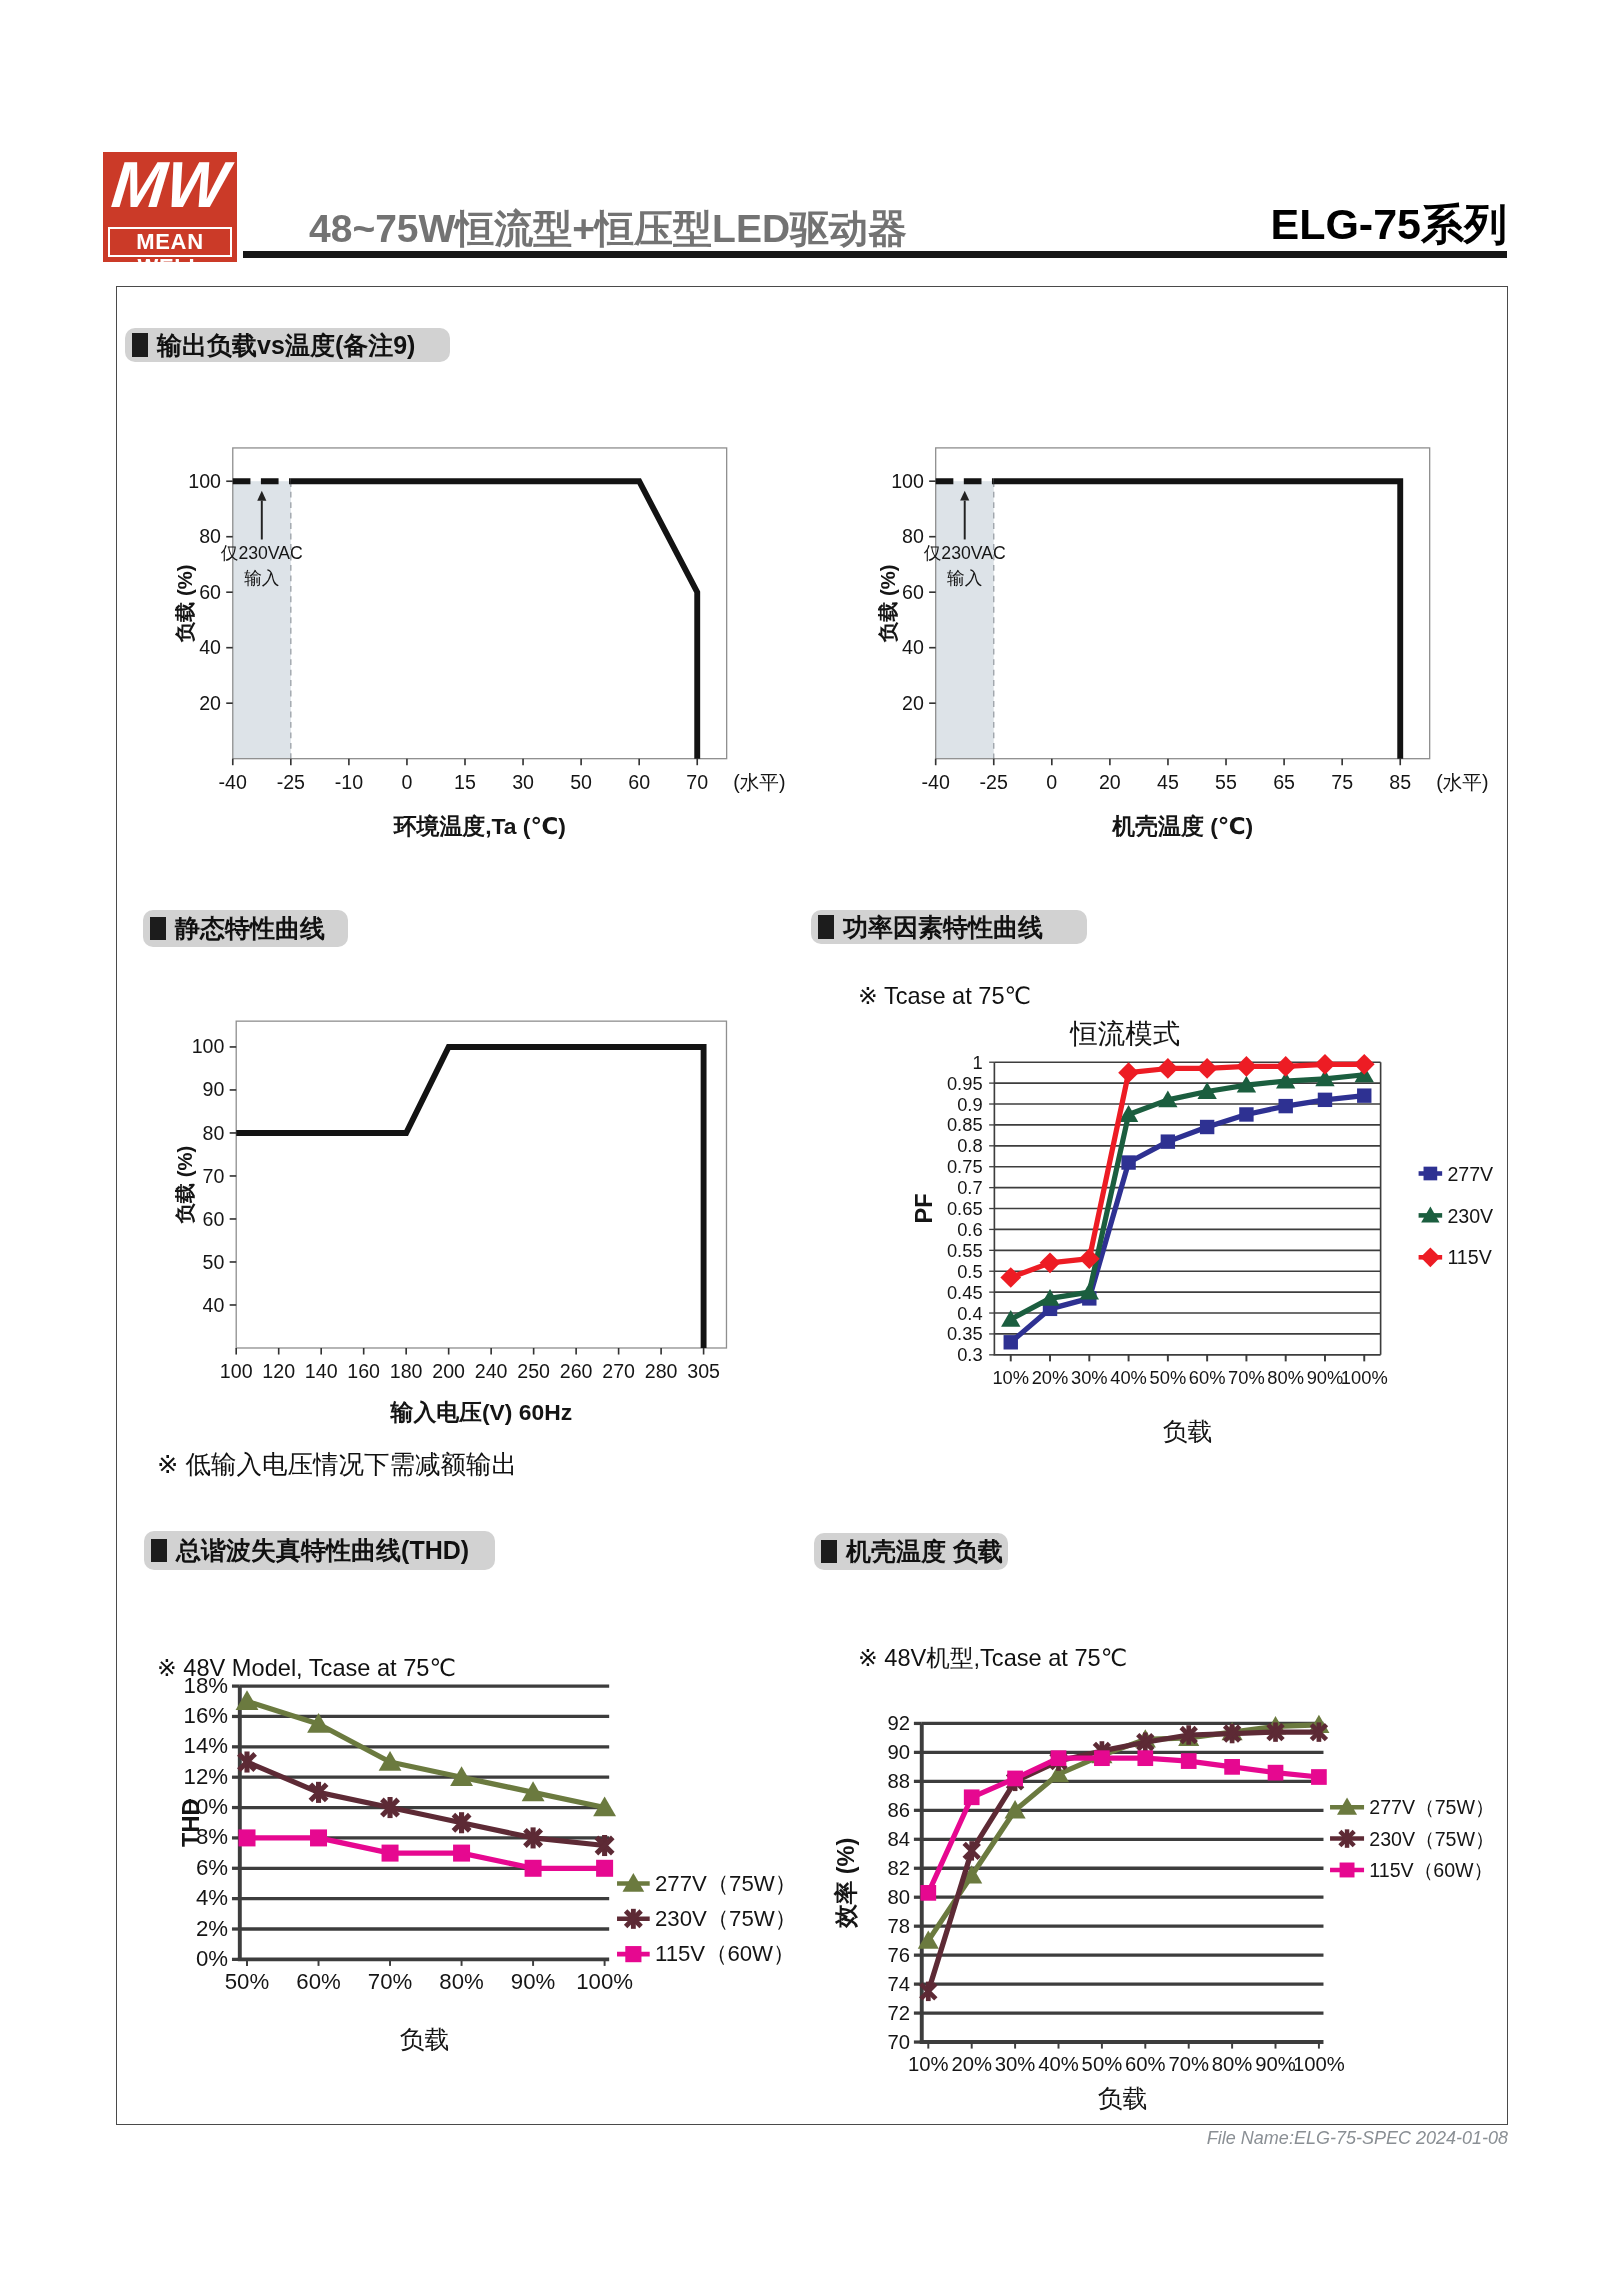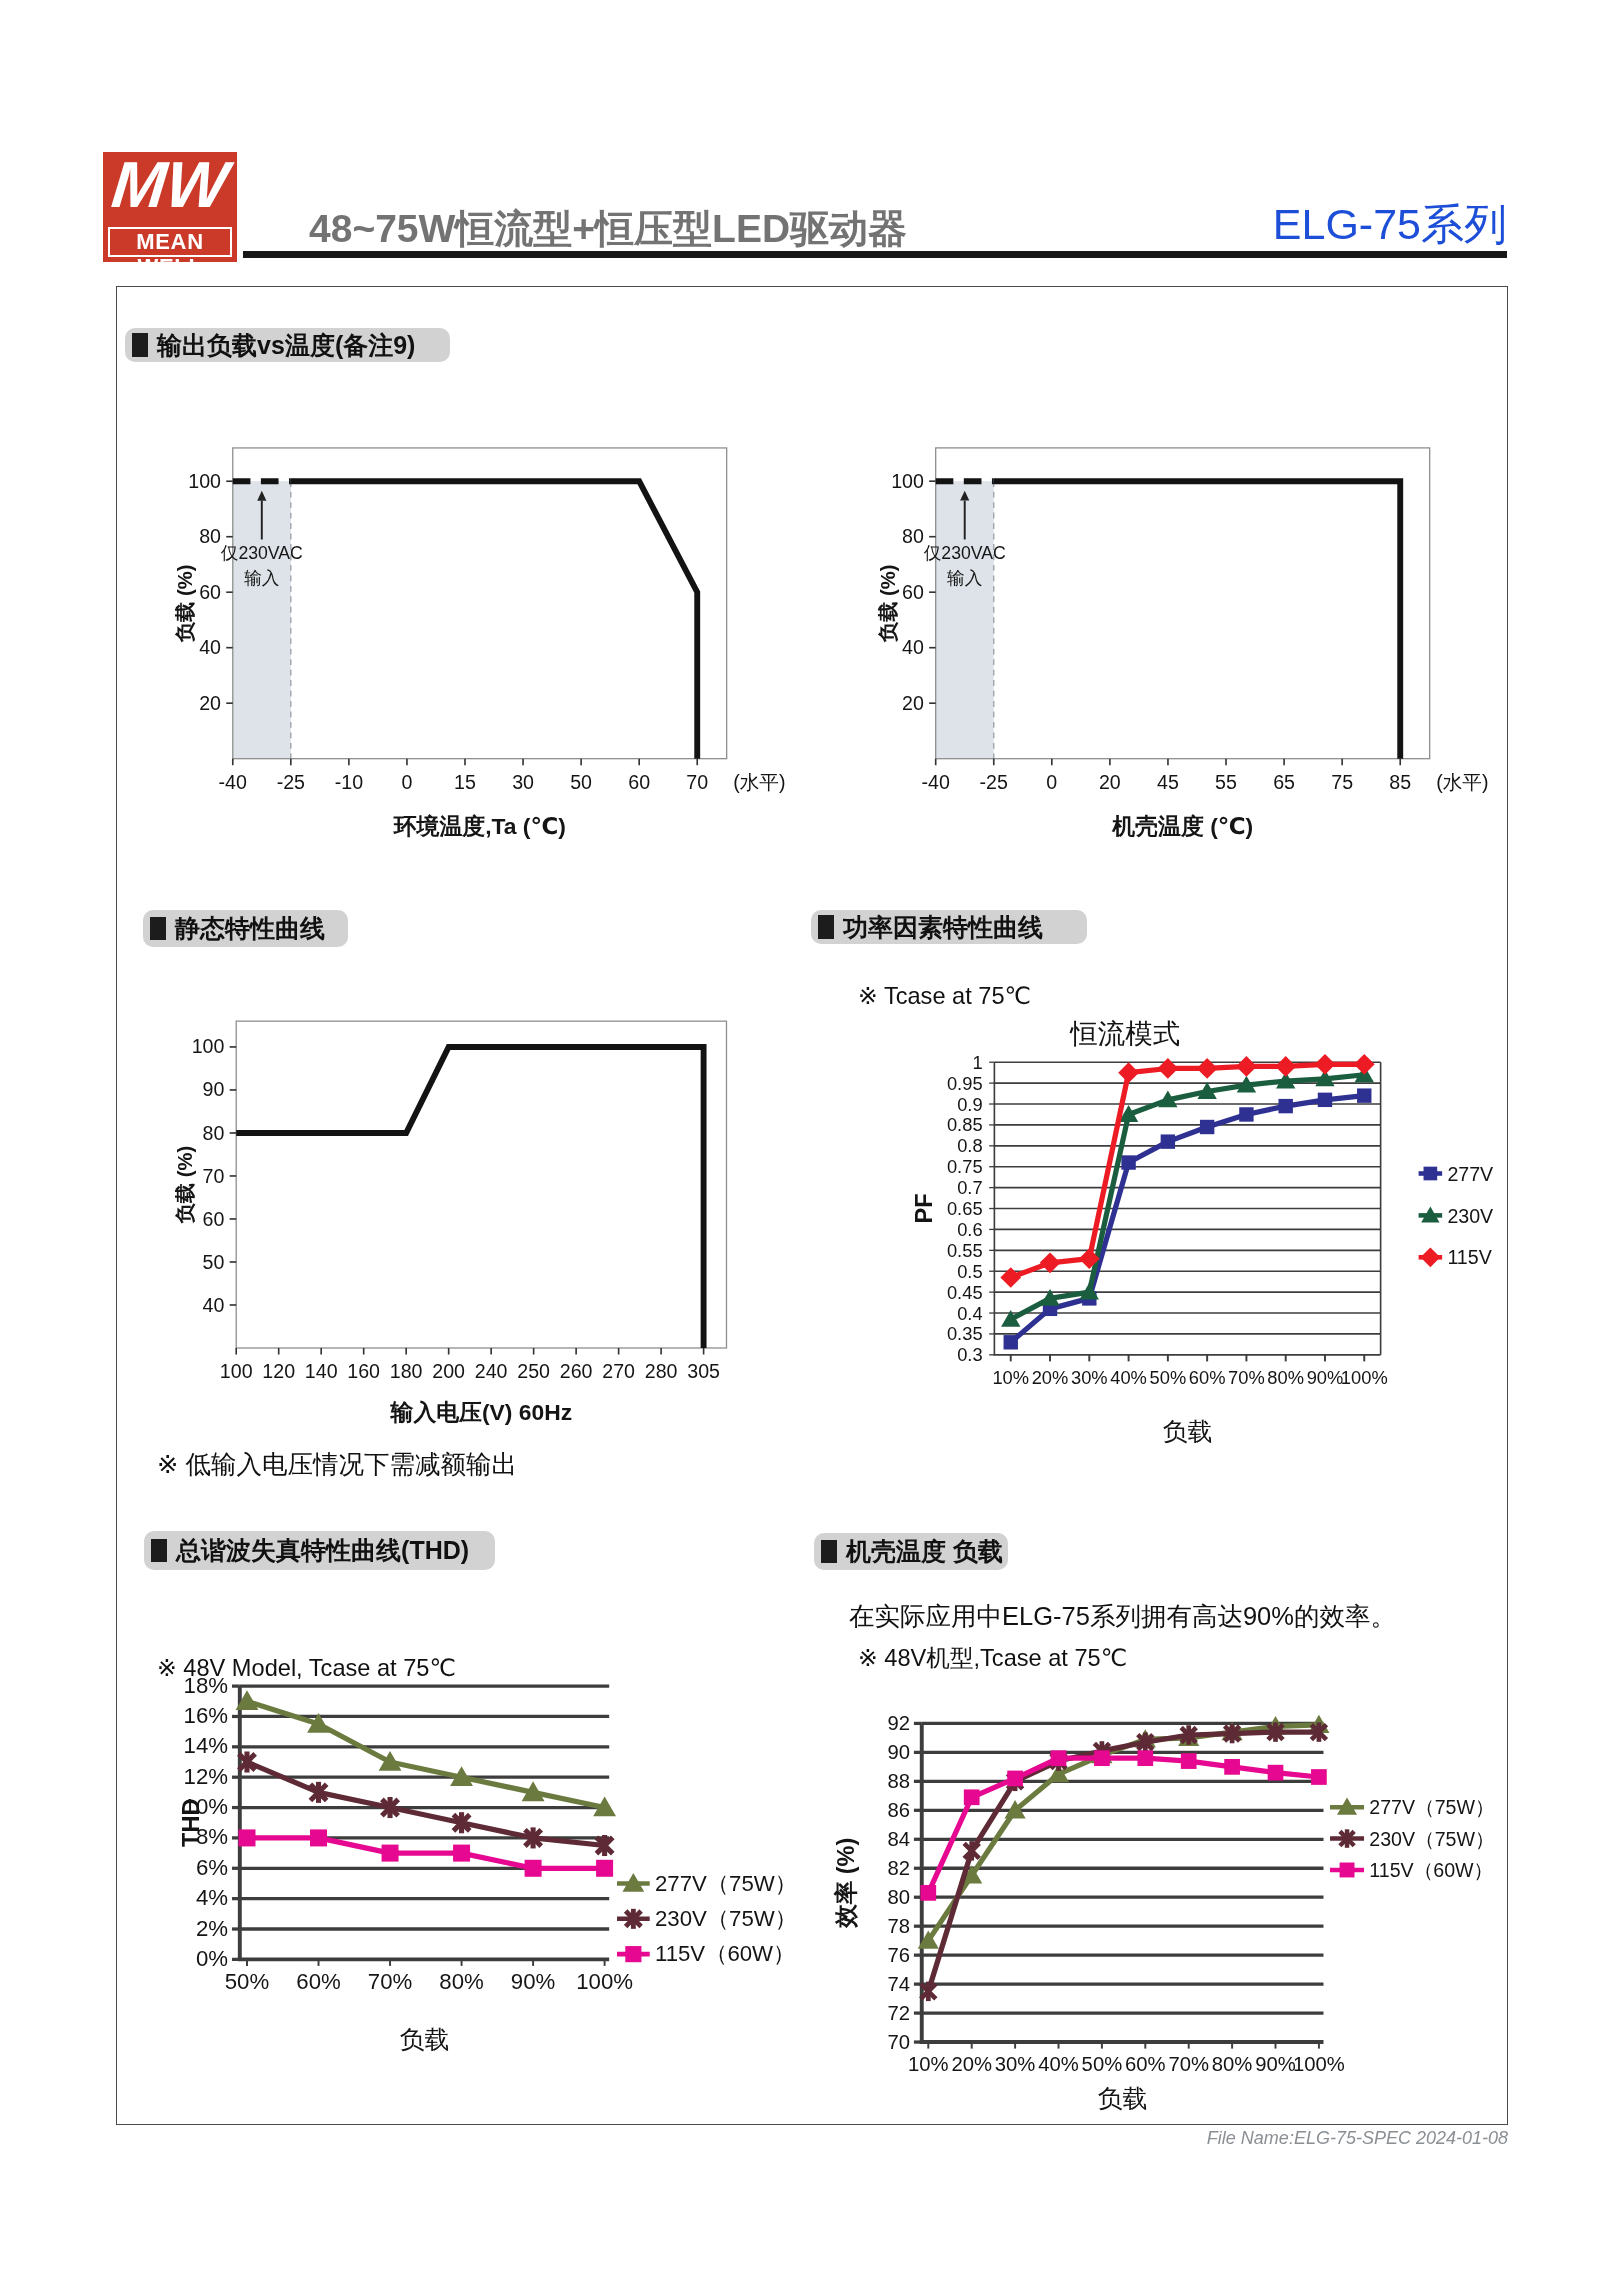--- a/index.html
+++ b/index.html
@@ -6,21 +6,21 @@
   body{font-family:"Liberation Sans","DejaVu Sans",sans-serif;}
   .page{position:relative;width:1623px;height:2295px;background:#ffffff;overflow:hidden;}
   .abs{position:absolute;}
   
   .logo{left:103px;top:152px;width:134px;height:110px;background:#cb3a28;}
   .logo-mw{position:absolute;top:-2.6px;left:0;right:0;text-align:center;color:#ffffff;
     font-size:65px;font-weight:bold;font-style:italic;transform:skewX(-6deg);line-height:72px;}
   .logo-strip{position:absolute;left:4.6px;right:4.6px;bottom:4.6px;height:26px;border:2.6px solid #ffffff;
     color:#ffffff;font-weight:bold;font-size:22px;text-align:center;line-height:25px;letter-spacing:0.7px;}
   .hd-title{left:309px;top:202px;font-size:39px;font-weight:bold;color:#737373;white-space:nowrap;}
-  .hd-series{right:116px;top:196px;font-size:43px;font-weight:normal;color:#1d4ed8;white-space:nowrap;}
+  .hd-series{right:116px;top:196px;font-size:43px;font-weight:bold;color:#000000;white-space:nowrap;}
   .hd-line{left:243px;top:251px;width:1264px;height:6.5px;background:#171717;}
   
   .box{left:116px;top:286px;width:1390px;height:1837px;border:1.3px solid #4a4a4a;}
   
   .sec{background:#d2d2d2;color:#111;font-weight:bold;font-size:25px;display:flex;align-items:center;white-space:nowrap;border-radius:10px;}
   .sec .sq{display:inline-block;width:16.4px;height:23.6px;background:#1c1c1c;margin:0 9.2px 0 6.5px;flex:0 0 auto;}
   .note{font-size:23.6px;color:#111;white-space:nowrap;}
   .note-big{font-size:25.5px;color:#111;white-space:nowrap;}
   .footer{right:115px;top:2128px;font-size:18px;font-style:italic;color:#8a8f94;white-space:nowrap;}
   svg{position:absolute;overflow:visible;}
@@ -58,21 +58,20 @@
     <span>总谐波失真特性曲线(THD)</span>
   </div>
   <div class="abs sec" style="left:814px;top:1533px;width:194px;height:37px;">
     <span class="sq"></span>
     <span>机壳温度 负载</span>
   </div>
 
   <div class="abs note-big" style="left:157px;top:1447px;">※ 低输入电压情况下需减额输出</div>
   <div class="abs note" style="left:858px;top:982px;">※ Tcase at 75℃</div>
   <div class="abs note" style="left:157px;top:1654px;">※ 48V Model, Tcase at 75℃</div>
-  <div class="abs note-big" style="left:849px;top:1599px;">在实际应用中ELG-75系列拥有高达90%的效率。</div>
   <div class="abs note" style="left:858px;top:1642px;">※ 48V机型,Tcase at 75℃</div>
 
   <svg class="abs" style="left:151px;top:425px;" width="628" height="458" viewBox="0 0 960 700">
       <rect x="125" y="85.89285714285711" width="88.75" height="424.1071428571429" fill="#dde3e8"></rect>
       <line x1="213.75" y1="85.89285714285711" x2="213.75" y2="510" stroke="#9aa0a6" stroke-width="2" stroke-dasharray="9 7"></line>
       <rect x="125" y="35" width="755" height="475" fill="none" stroke="#8f8f8f" stroke-width="2"></rect>
       <line x1="115" y1="425.17857142857144" x2="125" y2="425.17857142857144" stroke="#333" stroke-width="2.5"></line>
       <text x="107" y="435.17857142857144" font-size="30" text-anchor="end" fill="#151515">20</text>
       <line x1="115" y1="340.3571428571429" x2="125" y2="340.3571428571429" stroke="#333" stroke-width="2.5"></line>
       <text x="107" y="350.3571428571429" font-size="30" text-anchor="end" fill="#151515">40</text>

